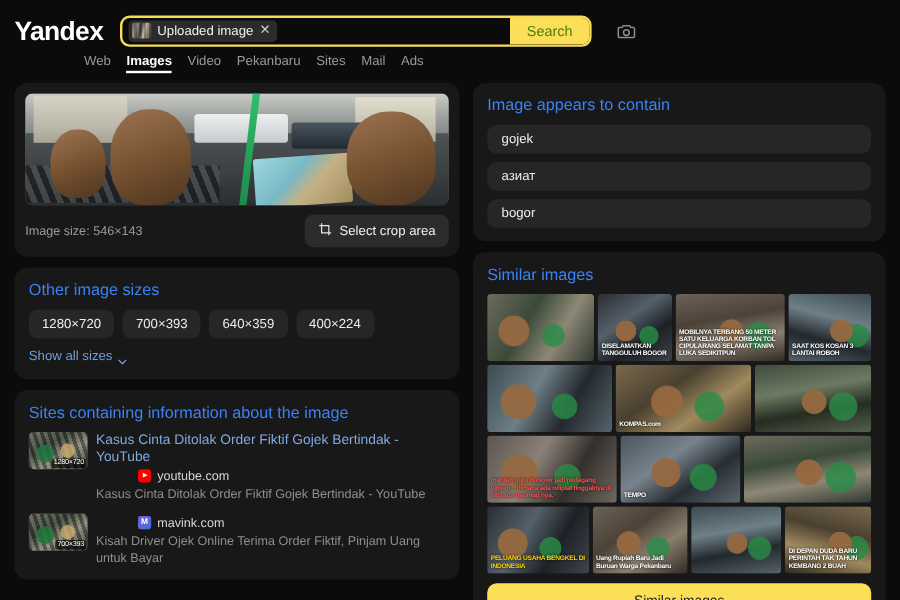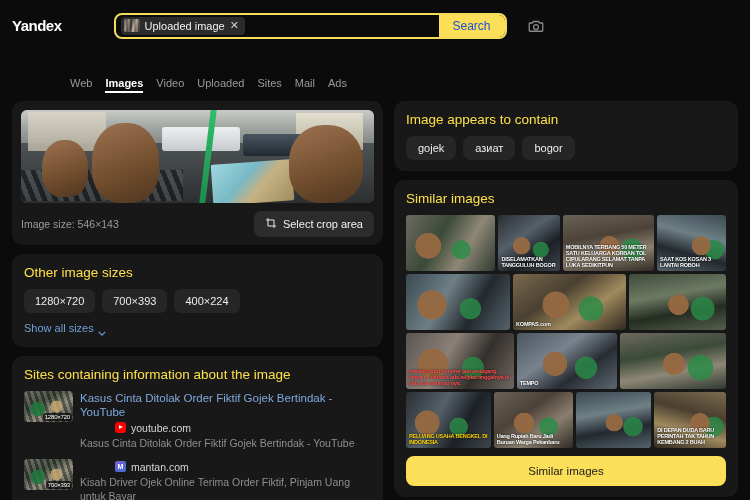--- a/index.html
+++ b/index.html
@@ -7,63 +7,63 @@
     width: 750px; height: 500px;
     background: #0b0b0b;
     font-family: "Liberation Sans", sans-serif;
     color: #e8e8e8;
     overflow: hidden;
   }
   .page { width: 750px; height: 500px; position: relative; }
 
   
   .header { display: flex; align-items: center; padding: 9px 12px 0 12px; height: 42px; }
-  .logo { font-size: 15px; font-weight: 700; letter-spacing: -0.5px; color: #fff; margin-right: 14px; line-height: 1; }
+  .logo { font-size: 22px; font-weight: 700; letter-spacing: -0.5px; color: #fff; margin-right: 14px; line-height: 1; }
   .searchwrap {
     display: flex; align-items: center;
     border: 2px solid #f5dc5a; border-radius: 8px;
-    height: 26px; width: 393px; background: #0b0b0b; overflow: hidden; margin-left: 38px;
+    height: 26px; width: 393px; background: #0b0b0b; overflow: hidden;
   }
   .searchfield { flex: 1; display: flex; align-items: center; padding: 0 5px; height: 100%; }
   .chip-img {
     display: flex; align-items: center; gap: 5px;
     background: #2b2b2b; border-radius: 4px; padding: 2px 6px 2px 3px; height: 18px;
   }
   .chip-thumb {
     width: 16px; height: 13px; border-radius: 2px; overflow: hidden; flex: none;
     background: linear-gradient(105deg,#5a5148 0%,#8d8176 22%,#403a33 45%,#b8ab9c 62%,#6e6258 80%,#49423b 100%);
     position: relative;
   }
   .chip-thumb::after {
     content:""; position:absolute; inset:0;
     background: repeating-linear-gradient(90deg, rgba(255,255,255,.13) 0 2px, rgba(0,0,0,.16) 2px 4px);
   }
   .chip-label { font-size: 11px; color: #f0f0f0; white-space: nowrap; }
   .chip-x { font-size: 11px; color: #cfcfcf; cursor: pointer; line-height: 1; }
   .search-btn {
-    background: #fbdf58; color: #1d4ed8; border: none;
+    background: #fbdf58; color: #4d7c0f; border: none;
     font-size: 12px; font-family: inherit; height: 100%;
     padding: 0 14px; cursor: pointer; font-weight: 400;
   }
   .cam-icon { margin-left: 20px; width: 18px; height: 18px; opacity: .72; cursor: pointer; }
 
   
   .nav { display: flex; gap: 13px; padding: 3px 0 0 70px; }
-  .nav-item { font-size: 11px; color: #9a9a9a; cursor: pointer; padding-bottom: 4px; position: relative; margin-top: 32px; }
+  .nav-item { font-size: 11px; color: #9a9a9a; cursor: pointer; padding-bottom: 4px; position: relative; }
   .nav-item.active { color: #fff; font-weight: 700; }
   .nav-item.active::after {
     content: ""; position: absolute; left: 0; right: 0; bottom: 0; height: 2px; background: #fff;
   }
 
   
   .body { display: flex; gap: 11px; padding: 8px 12px 0 12px; }
   .col-left { width: 371px; display: flex; flex-direction: column; gap: 9px; }
   .col-right { width: 344px; display: flex; flex-direction: column; gap: 9px; }
   .card { background: #181818; border-radius: 11px; padding: 11px 12px; }
-  .card-title { font-size: 13.5px; color: #fde047; margin-bottom: 9px; }
+  .card-title { font-size: 13.5px; color: #3b82f6; margin-bottom: 9px; }
 
   
   .hero-card { padding: 9px 9px 8px 9px; }
   .hero-img {
     width: 100%; height: 93px; border-radius: 6px; overflow: hidden; position: relative;
     background: #54595c;
   }
   .hero-sky { position:absolute; left:0; top:0; right:0; height: 40%;
     background: linear-gradient(180deg,#c9cbc6 0%,#9ba09c 55%,#7d8380 100%); }
   .hero-street { position:absolute; left:0; bottom:0; right:0; height: 64%;
@@ -131,21 +131,21 @@
   .fav { width: 11px; height: 11px; border-radius: 2px; flex:none; display:flex; align-items:center; justify-content:center;
          font-size: 7px; font-weight: 700; color:#fff; line-height:1; }
   .fav-yt { background:#ff0000; border-radius: 3px; position: relative; }
   .fav-yt::after { content:""; position:absolute; left:4px; top:3px; border-left: 4px solid #fff;
     border-top: 2.5px solid transparent; border-bottom: 2.5px solid transparent; }
   .fav-mavink { background: linear-gradient(135deg,#7b5bd6,#3f6fd8); }
   .site-dom-txt { font-size: 10.5px; color: #d6d6d6; }
   .site-desc { font-size: 10.5px; color: #8e8e8e; line-height: 1.35; margin-top: 2px; }
 
   
-  .tags { display: flex; gap: 7px; flex-wrap: wrap; }
+  .tags { display: flex; gap: 7px; flex-wrap: wrap; flex-direction: column; }
   .tag {
     background: #262626; border-radius: 8px; padding: 6px 12px;
     font-size: 11px; color: #ededed; cursor: pointer; white-space: nowrap;
   }
 
   
   .grid-rows { display: flex; flex-direction: column; gap: 3px; }
   .grid-row { display: flex; gap: 3px; }
   .gcell { height: 100%; border-radius: 3px; overflow: hidden; position: relative; cursor: pointer; }
   .grid-row { height: 56px; }
@@ -179,21 +179,21 @@
         <path d="M4 8h3l1.5-2h7L17 8h3a1 1 0 0 1 1 1v9a1 1 0 0 1-1 1H4a1 1 0 0 1-1-1V9a1 1 0 0 1 1-1z"></path>
         <circle cx="12" cy="13.5" r="3.2"></circle>
       </svg>
     </span>
   </div>
 
   <div class="nav">
     <div class="nav-item">Web</div>
     <div class="nav-item active">Images</div>
     <div class="nav-item">Video</div>
-    <div class="nav-item">Uploaded</div>
+    <div class="nav-item">Pekanbaru</div>
     <div class="nav-item">Sites</div>
     <div class="nav-item">Mail</div>
     <div class="nav-item">Ads</div>
   </div>
 
   <div class="body">
 
     <div class="col-left">
 
       <div class="card hero-card">
@@ -223,20 +223,21 @@
             <span>Select crop area</span>
           </button>
         </div>
       </div>
 
       <div class="card">
         <div class="card-title">Other image sizes</div>
         <div class="chips">
           <div class="size-chip">1280×720</div>
           <div class="size-chip">700×393</div>
+          <div class="size-chip">640×359</div>
           <div class="size-chip">400×224</div>
         </div>
         <div class="show-all">
           <span>Show all sizes</span>
           <span class="chev">
             <svg viewBox="0 0 10 6" width="8" height="5" fill="none" stroke="#6f9fd8" stroke-width="1.4">
                 <path d="M1 1l4 4 4-4"></path>
               </svg>
           </span>
         </div>
@@ -259,21 +260,21 @@
           </div>
         </div>
 
         <div class="site-row">
           <div class="site-thumb">
             <span class="thumb-badge">700×393</span>
           </div>
           <div class="site-body">
             <div class="site-dom">
               <span class="fav fav-mavink">M</span>
-              <span class="site-dom-txt">mantan.com</span>
+              <span class="site-dom-txt">mavink.com</span>
             </div>
             <div class="site-desc">Kisah Driver Ojek Online Terima Order Fiktif, Pinjam Uang untuk Bayar</div>
           </div>
         </div>
 
       </div>
     </div>
 
     <div class="col-right">
 

